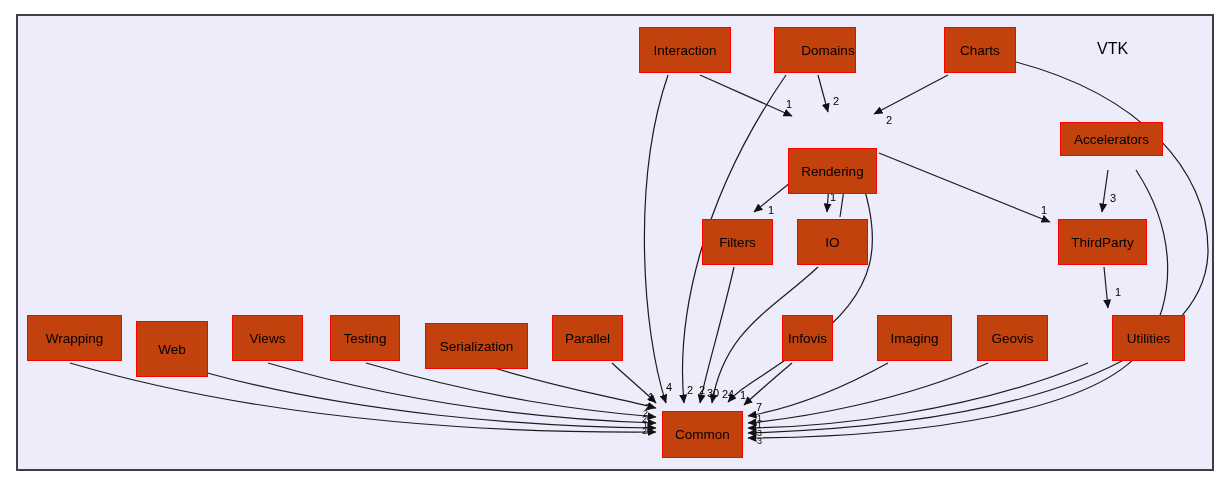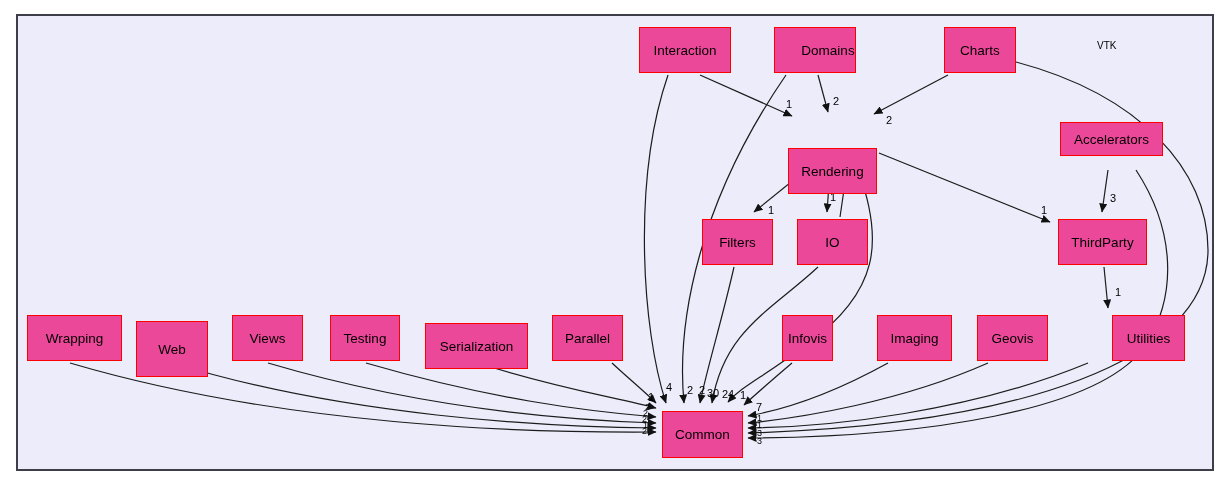--- a/index.html
+++ b/index.html
@@ -1,21 +1,21 @@
 <!DOCTYPE html>
 <html><head>
 <meta charset="utf-8">
 <style>
   html,body{margin:0;padding:0;background:#ffffff;font-family:"Liberation Sans","DejaVu Sans",sans-serif;}
   #stage{position:relative;width:1231px;height:485px;background:#ffffff;overflow:hidden;}
   #frame{position:absolute;left:16px;top:14px;width:1194px;height:453px;background:#ececfa;border:2px solid #3e3e4a;}
   #graph{position:absolute;left:0;top:0;width:1231px;height:485px;}
-  .node{position:absolute;background:#ec4899;border:1.5px solid #ff0000;box-sizing:border-box;
+  .node{position:absolute;background:#c2410c;border:1.5px solid #ff0000;box-sizing:border-box;
         display:flex;align-items:center;justify-content:center;color:#000000;font-size:13.5px;cursor:pointer;}
-  .graph-title{position:absolute;color:#000000;font-size:10px;}
+  .graph-title{position:absolute;color:#000000;font-size:16px;}
   svg{position:absolute;left:0;top:0;}
   svg text{font-family:"Liberation Sans","DejaVu Sans",sans-serif;fill:#000000;}
 </style>
 </head>
 <body>
 
 <div id="stage">
   <div id="frame"></div>
   <div class="graph-title" style="left: 1097px; top: 40px;">VTK</div>
   <div id="graph">

